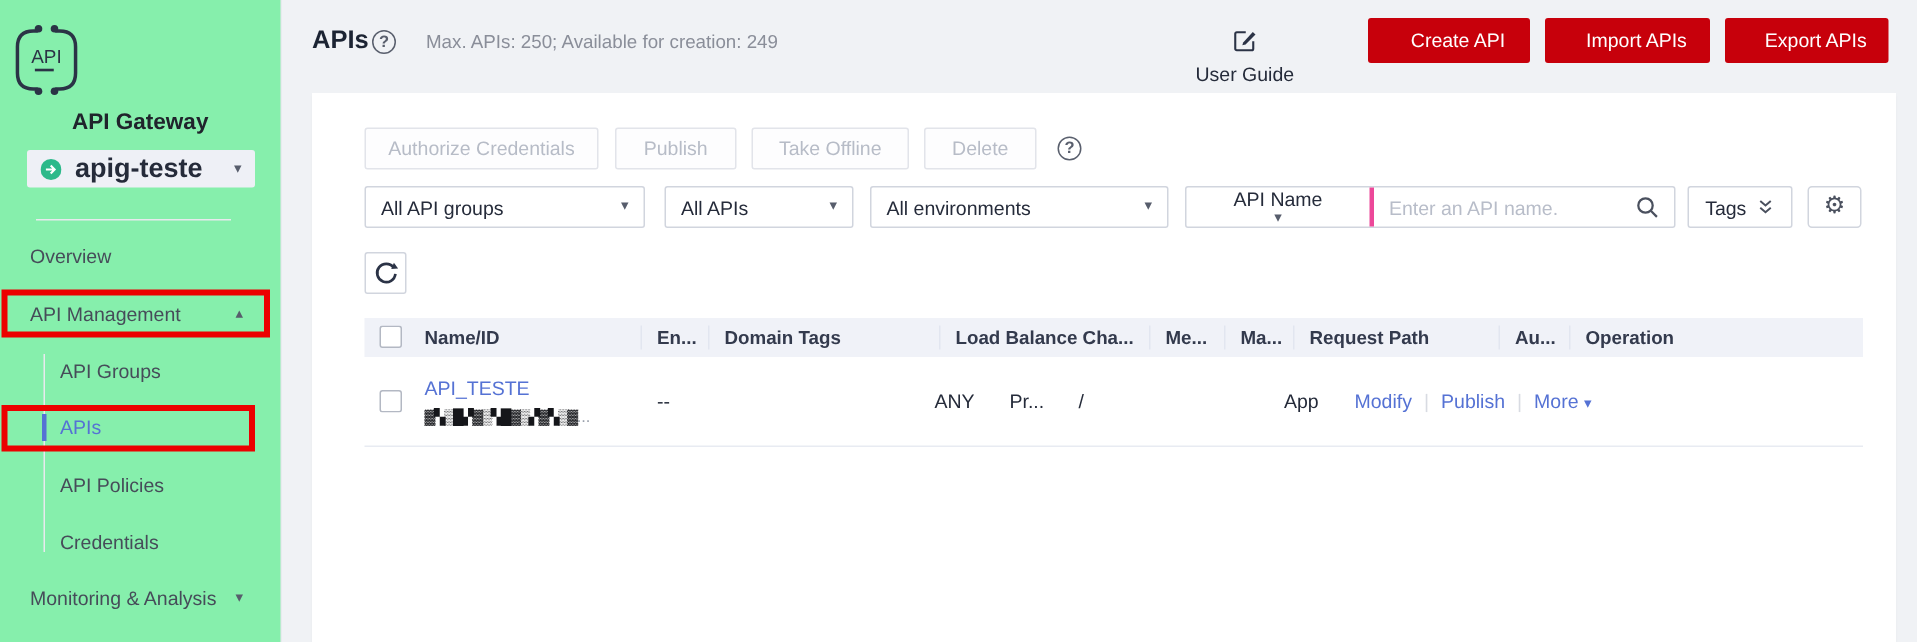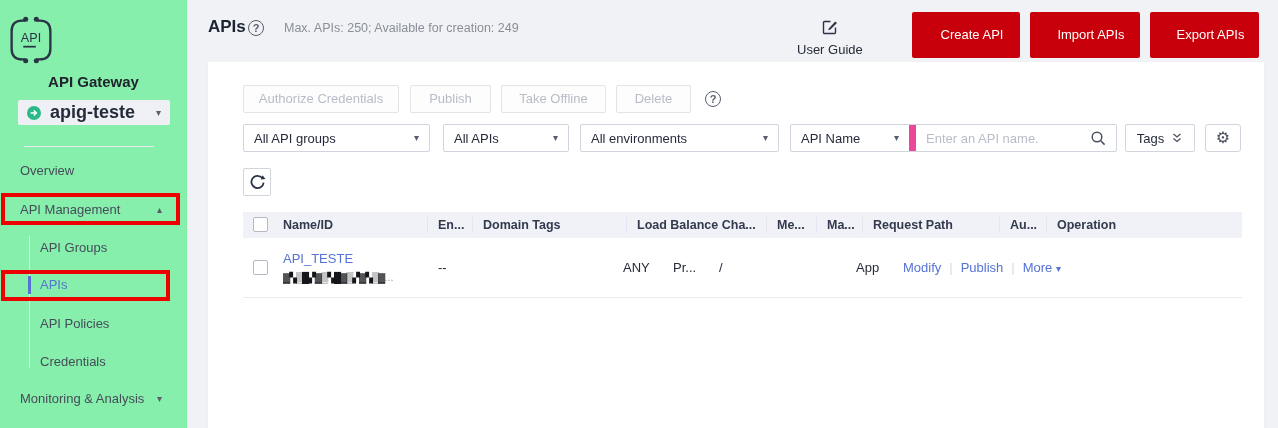--- a/index.html
+++ b/index.html
@@ -34,21 +34,21 @@
   .anno-mgmt { left:1px; top:193px; width:179px; height:32px; }
   .anno-apis { left:1px; top:270px; width:169px; height:31px; }
   
   .page-title { position:absolute; left:208px; top:17px; font-size:17px; font-weight:bold; color:#1c2433; }
   .qmark { display:inline-block; width:16px; height:16px; border:1px solid #595f6d; border-radius:50%;
     font-size:11px; line-height:14px; text-align:center; color:#595f6d; font-weight:bold; background:transparent; }
   .hdr-help { position:absolute; left:248px; top:20px; cursor:pointer; }
   .quota { position:absolute; left:284px; top:21px; font-size:12.5px; color:#8a8e99; }
   .user-guide { position:absolute; left:797px; top:19px; display:flex; align-items:center; gap:7px;
     font-size:13px; color:#252b3a; cursor:pointer;flex-direction:column; }
-  .red-btn { position:absolute; top:12px; height:46px; background:#c7000b; color:#fff;
+  .red-btn { position:absolute; top:12px; height:30px; background:#c7000b; color:#fff;
     font-size:13px; border:none; border-radius:2px; text-align:center; line-height:30px; cursor:pointer;padding-left:12px; }
   .btn-create { left:912px; width:108px; }
   .btn-import { left:1030px; width:110px; }
   .btn-export { left:1150px; width:109px; }
   
   .panel { position:absolute; left:208px; top:62px; width:1056px; height:366px; background:#fff;
     box-shadow:0 1px 2px rgba(20,30,60,0.04); }
   .ghost-btn { position:absolute; top:23px; height:28px; background:#fdfdfe; border:1px solid #e2e4ea;
     border-radius:2px; color:#b7bcc7; font-size:13px; text-align:center; line-height:26px; cursor:default; }
   .gb-auth { left:35px;  width:156px; }
@@ -57,22 +57,22 @@
   .gb-del  { left:408px; width:75px; }
   .tb-help { position:absolute; left:497px; top:29px; cursor:pointer; }
   .select { position:absolute; top:62px; height:28px; border:1px solid #d1d5de; border-radius:2px;
     background:#fff; display:flex; align-items:center; justify-content:space-between;
     padding:0 10px; font-size:13px; color:#252b3a; cursor:pointer;text-align:center; }
   .sel-group { left:35px;  width:187px; }
   .sel-apis  { left:235px; width:126px; }
   .sel-env   { left:372px; width:199px; }
   .search-combo { position:absolute; top:62px; left:582px; width:327px; height:28px;
     border:1px solid #d1d5de; border-radius:2px; background:#fff; display:flex; }
-  .combo-select { width:125px; border-right:7px solid #ec4899; display:flex; align-items:center;
-    justify-content:space-between; padding:0 10px; font-size:13px; cursor:pointer; }
+  .combo-select { width:125px; border-right:3px solid #ec4899; display:flex; align-items:center;
+    justify-content:space-between; padding:0 10px; font-size:13px; cursor:pointer;flex-direction:column; }
   .combo-input-wrap { position:relative; flex:1; }
   .combo-input { width:100%; height:100%; border:none; outline:none; padding:0 32px 0 10px;
     font-size:13px; font-family:"Liberation Sans",sans-serif; color:#252b3a; background:transparent; }
   .combo-input::placeholder { color:#b8bdc9; }
   .search-icon { position:absolute; right:9px; top:5px; cursor:pointer; }
   .tags-btn { position:absolute; top:62px; left:917px; width:70px; height:28px; border:1px solid #d1d5de;
     border-radius:2px; background:#fff; display:flex; align-items:center; justify-content:center;
     gap:7px; font-size:13px; color:#252b3a; cursor:pointer; }
   .gear-btn { position:absolute; top:62px; left:997px; width:36px; height:28px; border:1px solid #d1d5de;
     border-radius:3px; background:#fff; display:flex; align-items:center; justify-content:center; cursor:pointer; }

